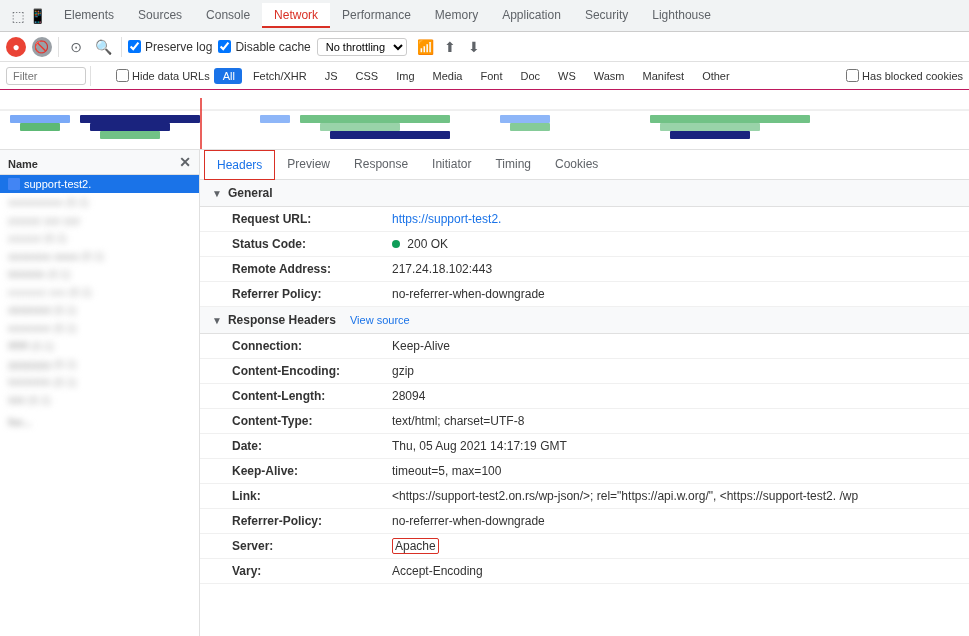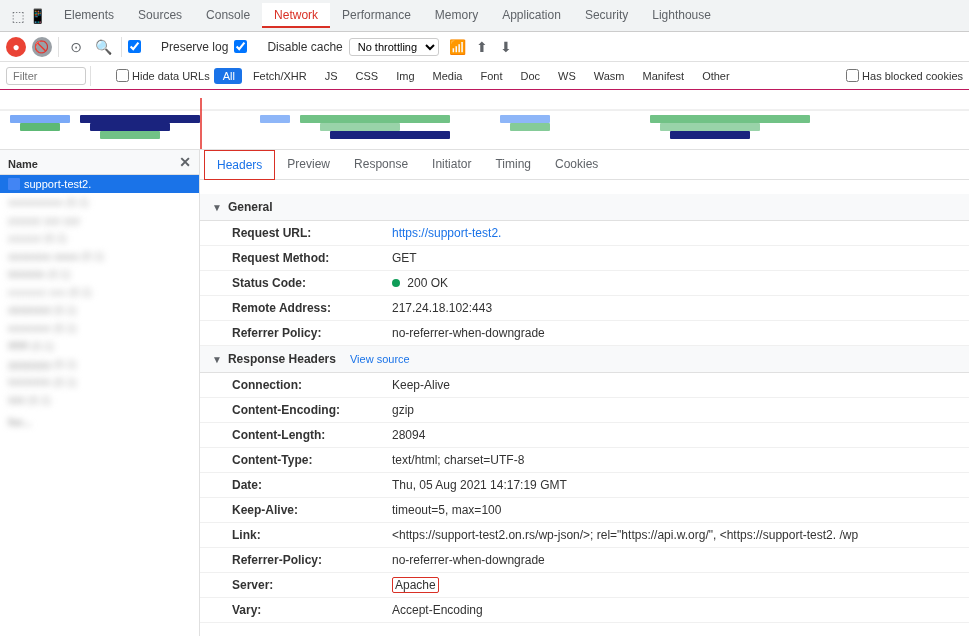--- a/index.html
+++ b/index.html
@@ -55,21 +55,21 @@
     .toolbar-btn {
       width: 20px; height: 20px;
       border-radius: 50%;
       display: flex; align-items: center; justify-content: center;
       cursor: pointer; font-size: 12px; border: none; background: transparent;
     }
     .toolbar-btn.red { background: #ea4335; color: white; }
     .toolbar-btn.gray { background: #9aa0a6; color: white; }
     .toolbar-sep { width: 1px; height: 20px; background: #e0e0e0; }
     .toolbar-check-label {
-      display: flex; align-items: center; gap: 20px; font-size: 12px; color: #333; white-space: nowrap;
+      display: flex; align-items: center; gap: 4px; font-size: 12px; color: #333; white-space: nowrap;
     }
     .toolbar-check-label input[type=checkbox] { margin: 0; }
     .toolbar-select {
       border: 1px solid #ccc;
       border-radius: 3px;
       padding: 1px 4px;
       font-size: 11px;
       background: #fff;
       cursor: pointer;
     }
@@ -180,21 +180,20 @@
       overflow: hidden;
       text-overflow: ellipsis;
     }
 
     
     .right-panel {
       flex: 1;
       display: flex;
       flex-direction: column;
       overflow: hidden;
-      gap: 14px;
     }
 
     
     .detail-tab-bar {
       display: flex;
       align-items: center;
       border-bottom: 1px solid #e0e0e0;
       background: #fff;
       height: 30px;
       padding: 0 4px;
@@ -433,24 +432,20 @@
       <div class="section-header">
         <span class="triangle">▼</span>
         <span>General</span>
       </div>
 
       <div class="header-row">
         <span class="key">Request URL:</span>
         <span class="val url">https://support-test2.</span>
       </div>
 
-      <div class="header-row">
-        <span class="key">Request Method:</span>
-        <span class="val">GET</span>
-      </div>
 
       <div class="header-row">
         <span class="key">Status Code:</span>
         <span class="val">
           <span class="status-green-dot"></span>
           <span>200 OK</span>
         </span>
       </div>
 
       <div class="header-row">

